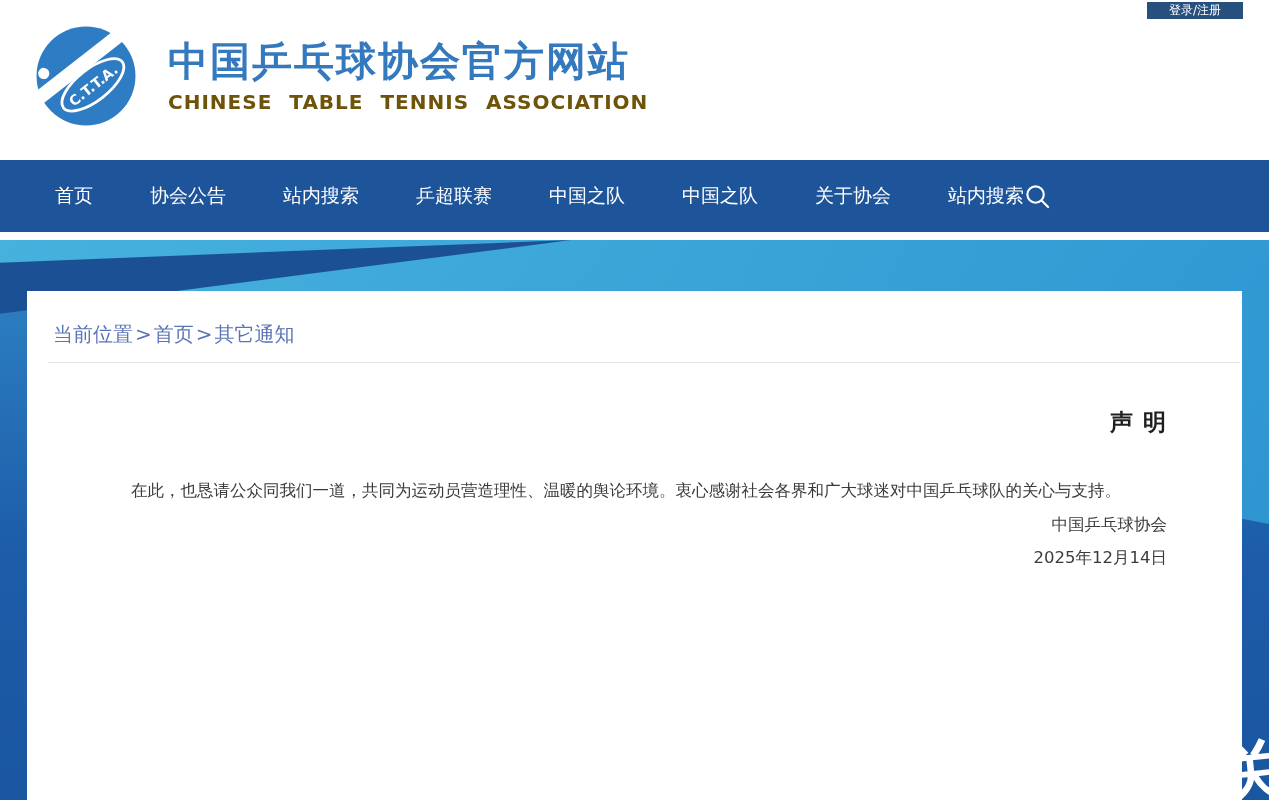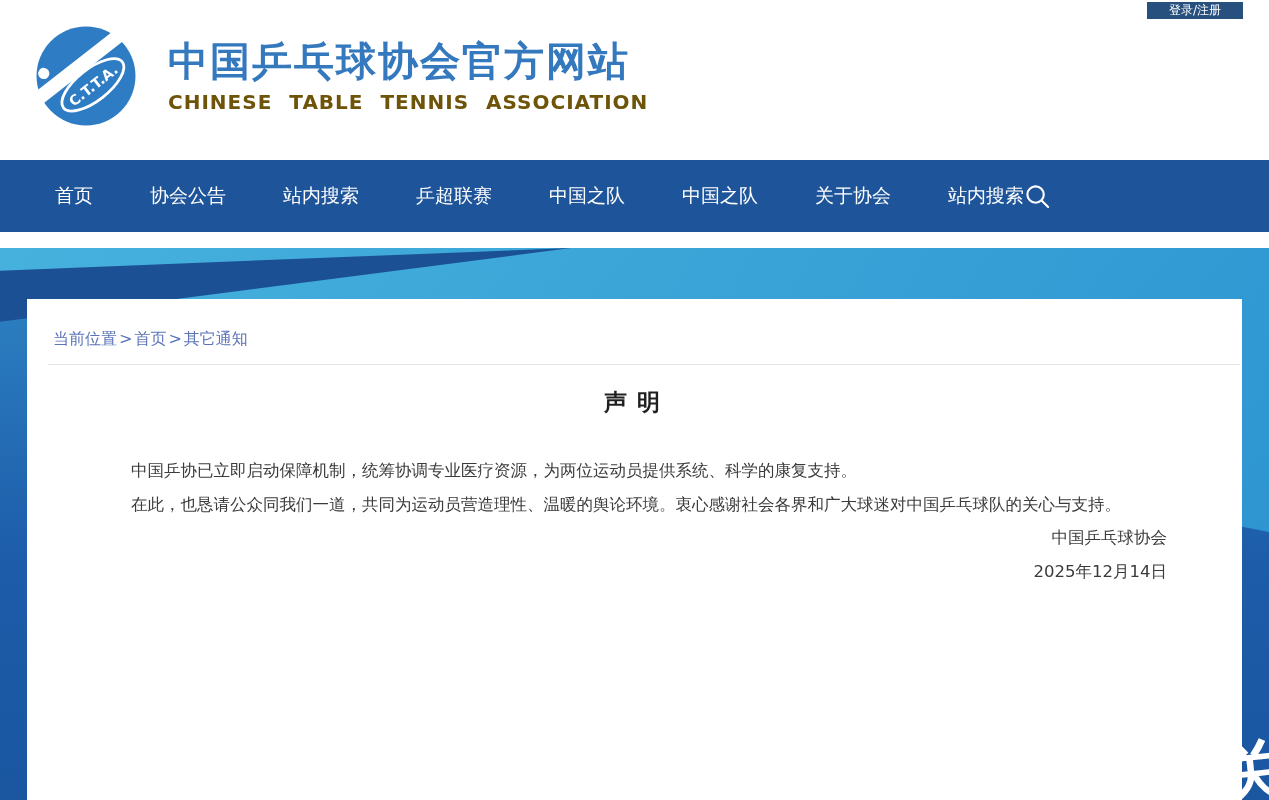--- a/index.html
+++ b/index.html
@@ -63,32 +63,32 @@
     clip-path: polygon(0 4%, 45% 0, 0 13%);
   }
 
   
   .panel {
     position: relative; z-index: 2;
     margin: 0 27px; top: 51px;
     background: #fff; height: 720px;
   }
   .breadcrumb-wrap {
-    margin: 16px 2px 0 21px;
+    margin: 8px 2px 0 21px;
     padding: 30px 0 14px 5px;
     border-bottom: 1px solid #e4e4e4;
-    font-size: 16px; color: #5b74b8;
+    font-size: 20px; color: #5b74b8;
   }
   .crumb-link { color: #5b74b8; text-decoration: none; cursor: pointer; }
   .crumb-sep { margin: 0 2px; }
 
   .article { padding: 0 75px 0 71px; }
   .article-title {
-    text-align: center; font-size: 23px; font-weight: 700;
-    color: #1f1f1f; margin-top: 22px; letter-spacing: 1px;
+    text-align: right; font-size: 23px; font-weight: 700;
+    color: #1f1f1f; margin-top: 44px; letter-spacing: 1px;
   }
   .article-meta {
     text-align: center; color: #9a9a9a; font-size: 13.5px; margin-top: 27px;
   }
   .article-meta .src { margin-left: 30px; }
   .article-body {
     margin-top: 36px; font-size: 16.5px; line-height: 33.5px;
     color: #3b3b3b; text-align: justify;
   }
   .article-body p { margin: 0; text-indent: 2em; }
@@ -154,21 +154,20 @@
 
     <div class="breadcrumb-wrap">
       <span>当前位置</span><span class="crumb-sep">&gt;</span><a class="crumb-link">首页</a><span class="crumb-sep">&gt;</span><a class="crumb-link">其它通知</a>
     </div>
 
     <div class="article">
       <div class="article-title">声 明</div>
 
 
       <div class="article-body">
-        <p>中国乒协已立即启动保障机制，统筹协调专业医疗资源，为两位运动员提供系统、科学的康复支持。</p>
         <p>在此，也恳请公众同我们一道，共同为运动员营造理性、温暖的舆论环境。衷心感谢社会各界和广大球迷对中国乒乓球队的关心与支持。</p>
         <div class="signature">
           <div>中国乒乓球协会</div>
           <div>2025年12月14日</div>
         </div>
       </div>
     </div>
 
   </div>
 </div>

